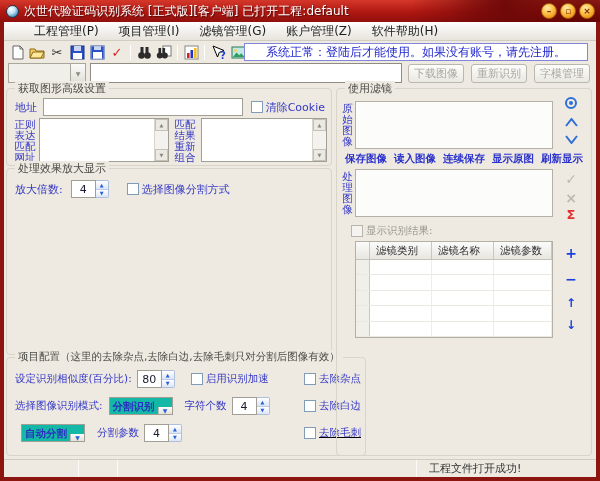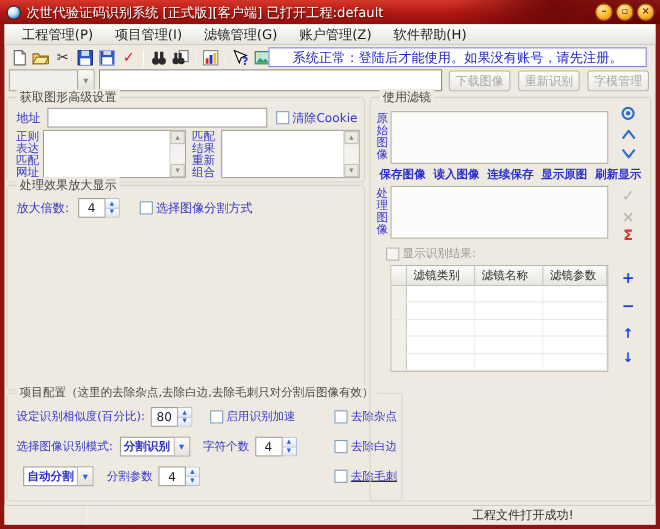--- a/index.html
+++ b/index.html
@@ -23,21 +23,21 @@
   .wbtn { width:16px; height:16px; border-radius:50%;
     background:radial-gradient(circle at 38% 28%, #ffeaa9, #fcc044 45%, #ef9416 78%, #d87d0c);
     border:1px solid #a85e08; color:#7b2f05; font-size:9px; font-weight:bold;
     display:flex; align-items:center; justify-content:center; line-height:1; }
 
   
   .client { position:absolute; left:4px; right:4px; top:22px; bottom:4px; background:#eeeae1; overflow:hidden; }
 
   .menubar { position:absolute; left:0; right:0; top:0; height:19px;
     background:linear-gradient(#fefefe,#e6e4dc); border-bottom:1px solid #cfccc2;
-    display:flex; align-items:center; padding-left:6px; }
+    display:flex; align-items:center; padding-left:20px; }
   .menu-item { font-size:12px; color:#1d1d1d; padding:1px 10px; white-space:nowrap; }
 
   .toolbar { position:absolute; left:0; right:0; top:20px; height:21px; display:flex; align-items:center; padding-left:3px; }
   .tbtn { width:20px; height:18px; display:flex; align-items:center; justify-content:center; flex:0 0 auto; }
   .tsep { width:1px; height:15px; background:#c6c3b9; border-right:1px solid #fff; margin:0 3px; flex:0 0 auto; }
   .glyph-red { color:#d42222; font-size:13px; font-weight:bold; }
   .glyph-dark { color:#333; font-size:13px; }
   .tb-status { position:absolute; left:240px; top:1px; width:344px; height:18px; background:#fff;
     border:1px solid #8286d8; color:#2125cc; font-size:12px; display:flex; align-items:center;
     justify-content:center; white-space:nowrap; overflow:hidden; }
@@ -80,21 +80,21 @@
   .cb.dis { border-color:#b7b5ac; background:#f4f3ef; }
 
   .spin { display:inline-flex; height:18px; flex:0 0 auto; }
   .spin-val { width:25px; background:#fff; border:1px solid #a19e94; font-size:11px; color:#1a1a2e;
     display:flex; align-items:center; justify-content:center; }
   .spin-btns { width:13px; display:flex; flex-direction:column; border:1px solid #aebfdc; border-left:none; border-radius:0 2px 2px 0; overflow:hidden; }
   .spin-btns span { flex:1; font-size:5px; color:#2a62d8; display:flex; align-items:center; justify-content:center;
     background:linear-gradient(#ffffff,#dde6f6); }
   .spin-btns span:first-child { border-bottom:1px solid #bccbe6; }
 
-  .ddl { display:inline-flex; height:18px; border:1px solid #a19e94; background:#ffffff; flex:0 0 auto; }
+  .ddl { display:inline-flex; height:18px; border:1px solid #a19e94; background:#14b8a6; flex:0 0 auto;align-items:flex-end; }
   .ddl-val { width:48px; font-size:10.5px; font-weight:bold; color:#2a2fc0;
     display:flex; align-items:center; justify-content:center; white-space:nowrap; }
   .ddl-btn { width:14px; border-left:1px solid #c0beb4; background:linear-gradient(#fbfbfa,#e4e2da);
     color:#2a62d8; font-size:6px; display:flex; align-items:center; justify-content:center; }
 
   .crow1 { position:absolute; left:8px; right:6px; top:8px; height:20px; display:flex; align-items:center; }
   .addr-input { width:200px; height:18px; margin-left:6px; }
   .cbwrap { display:flex; align-items:center; gap:3px; }
   .zrow { position:absolute; left:8px; top:10px; height:20px; display:flex; align-items:center; }
   .prow { position:absolute; left:8px; right:4px; height:18px; display:flex; align-items:center; }

